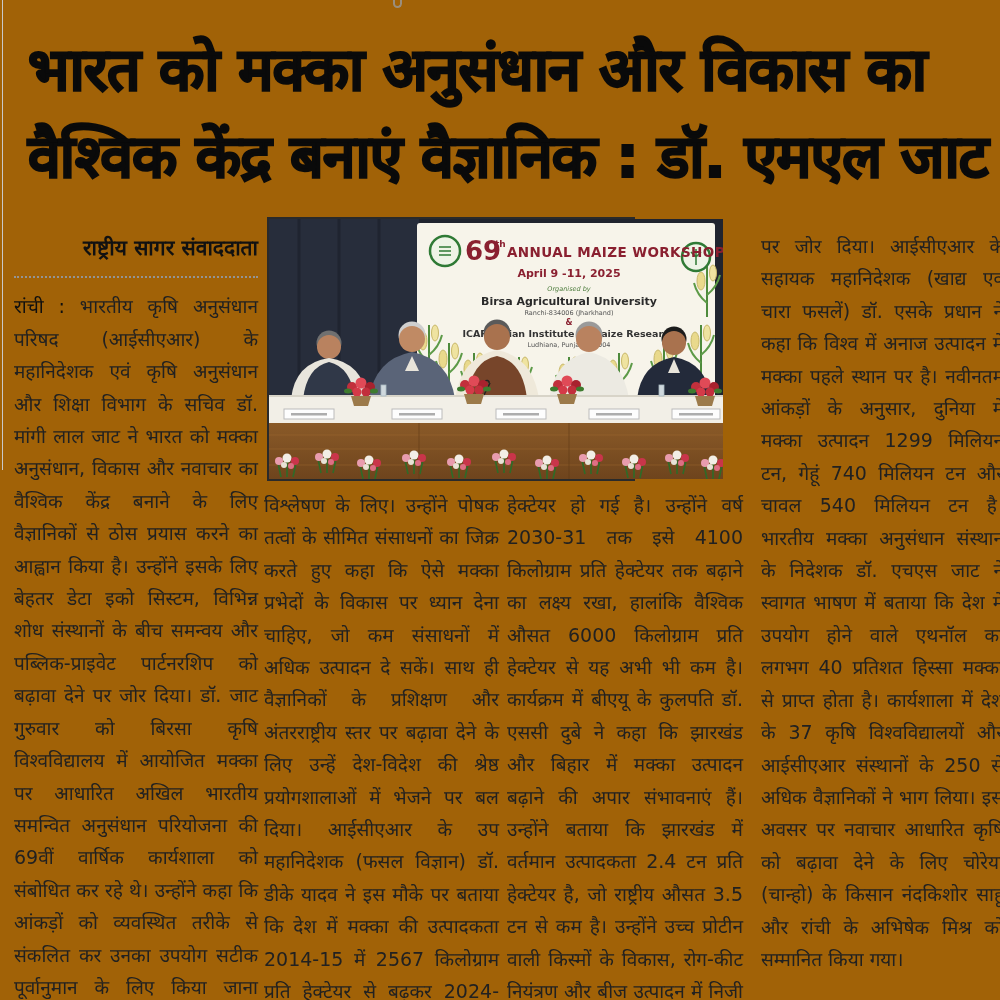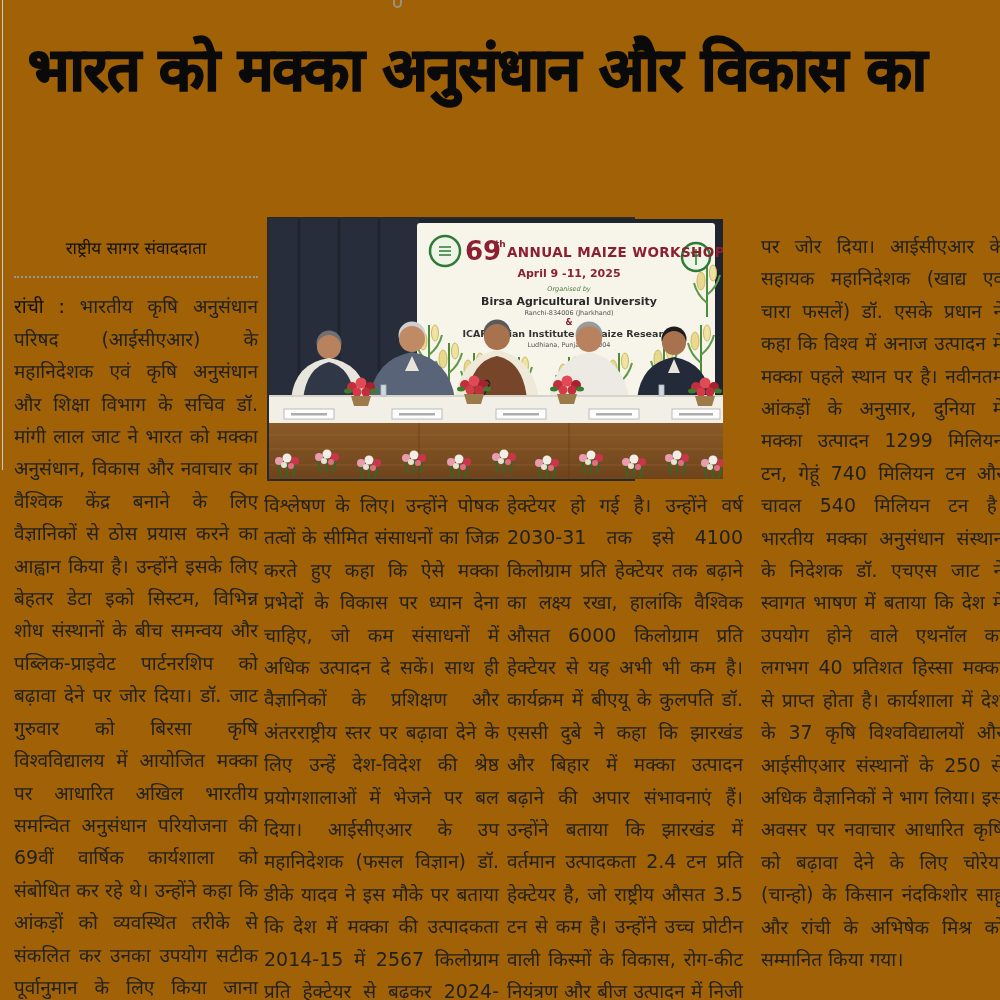--- a/index.html
+++ b/index.html
@@ -14,37 +14,38 @@
   .headline { position:absolute; left:28px; top:26px; width:950px; color:#0a0a0a;
     font-weight:bold; font-size:59px; line-height:87px; letter-spacing:-1px;
     -webkit-text-stroke:1.8px #0a0a0a; white-space:nowrap; }
   .headline .hl { display:block; }
   .col { position:absolute; font-size:19px; line-height:32.4px; text-align:justify; color:#212121; }
   .col p { margin:0; }
   .col1 { left:14px;  top:230px; width:244px; height:770px; }
   .col2 { left:264px; top:489px; width:235px; height:511px; }
   .col3 { left:507px; top:489px; width:236px; height:511px; }
   .col4 { left:761px; top:230px; width:243px; height:770px; }
-  .byline { text-align:center; font-weight:normal; font-size:17px; color:#111;
+  .byline { text-align:right; font-weight:bold; font-size:21px; color:#111;
     padding:2px 0 12px; border-bottom:2px dotted #949494; margin-bottom:12px; }
   .dateline { font-weight:normal; color:#0f0f0f; }
   .photo-frame { position:absolute; left:267px; top:217px; width:368px; height:264px;
     border:2px solid #2a2a2a; background:#20242f; }
   .photo-frame svg { display:block; }
 </style>
 </head>
 <body>
 
 <div class="page">
 
   <div class="edge-line"></div>
   <div class="crop-artifact"></div>
 
   <div class="headline">
     <span class="hl">भारत को मक्का अनुसंधान और विकास का</span>
+    <span class="hl">वैश्विक केंद्र बनाएं वैज्ञानिक : डॉ. एमएल जाट</span>
   </div>
 
   <div class="col col1">
     <div class="byline">राष्ट्रीय सागर संवाददाता</div>
     <p><span class="dateline">रांची :</span> <span>भारतीय कृषि अनुसंधान परिषद (आईसीएआर) के महानिदेशक एवं कृषि अनुसंधान और शिक्षा विभाग के सचिव डॉ. मांगी लाल जाट ने भारत को मक्का अनुसंधान, विकास और नवाचार का वैश्विक केंद्र बनाने के लिए वैज्ञानिकों से ठोस प्रयास करने का आह्वान किया है। उन्होंने इसके लिए बेहतर डेटा इको सिस्टम, विभिन्न शोध संस्थानों के बीच समन्वय और पब्लिक-प्राइवेट पार्टनरशिप को बढ़ावा देने पर जोर दिया। डॉ. जाट गुरुवार को बिरसा कृषि विश्वविद्यालय में आयोजित मक्का पर आधारित अखिल भारतीय समन्वित अनुसंधान परियोजना की 69वीं वार्षिक कार्यशाला को संबोधित कर रहे थे। उन्होंने कहा कि आंकड़ों को व्यवस्थित तरीके से संकलित कर उनका उपयोग सटीक पूर्वानुमान के लिए किया जाना चाहिए, न कि केवल</span></p>
   </div>
 
   <div class="photo-frame">
     <svg width="454" height="260" viewBox="0 0 454 260" xmlns="http://www.w3.org/2000/svg">
       <defs>

